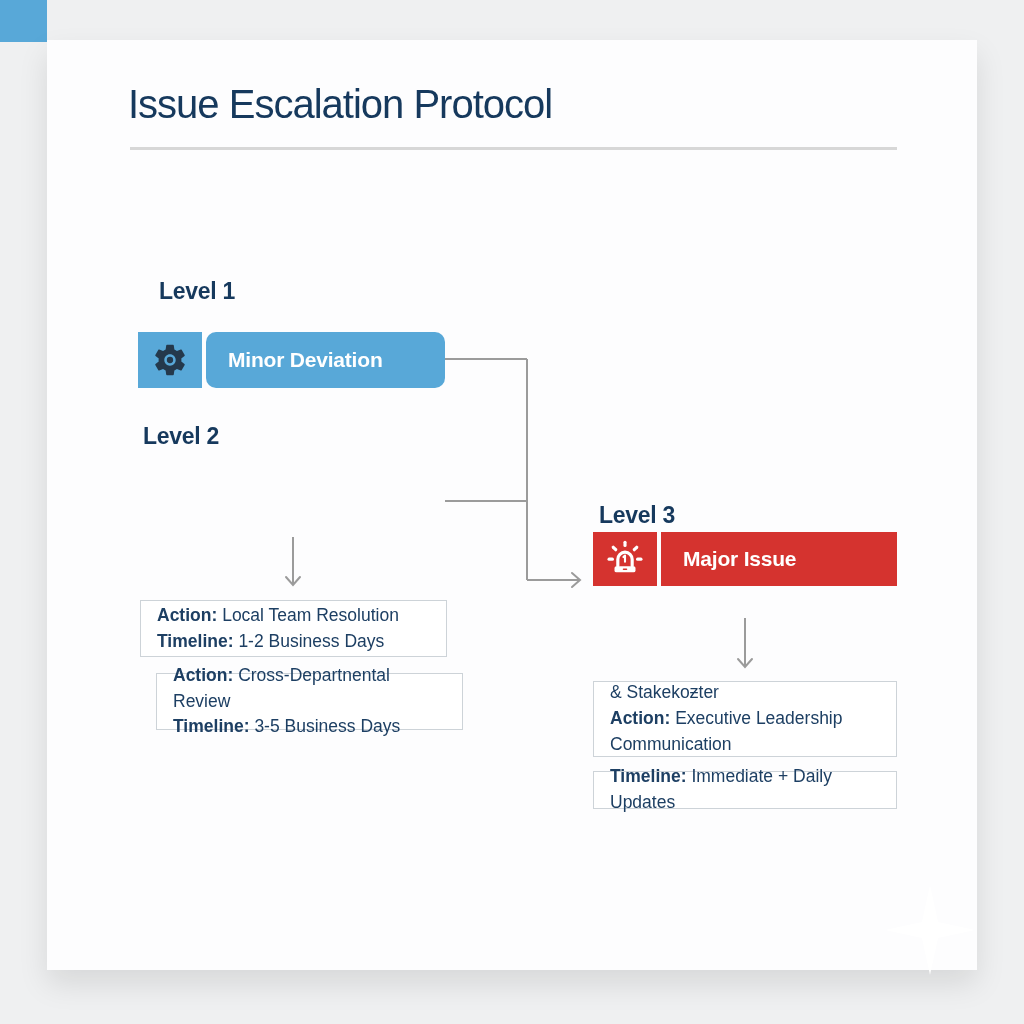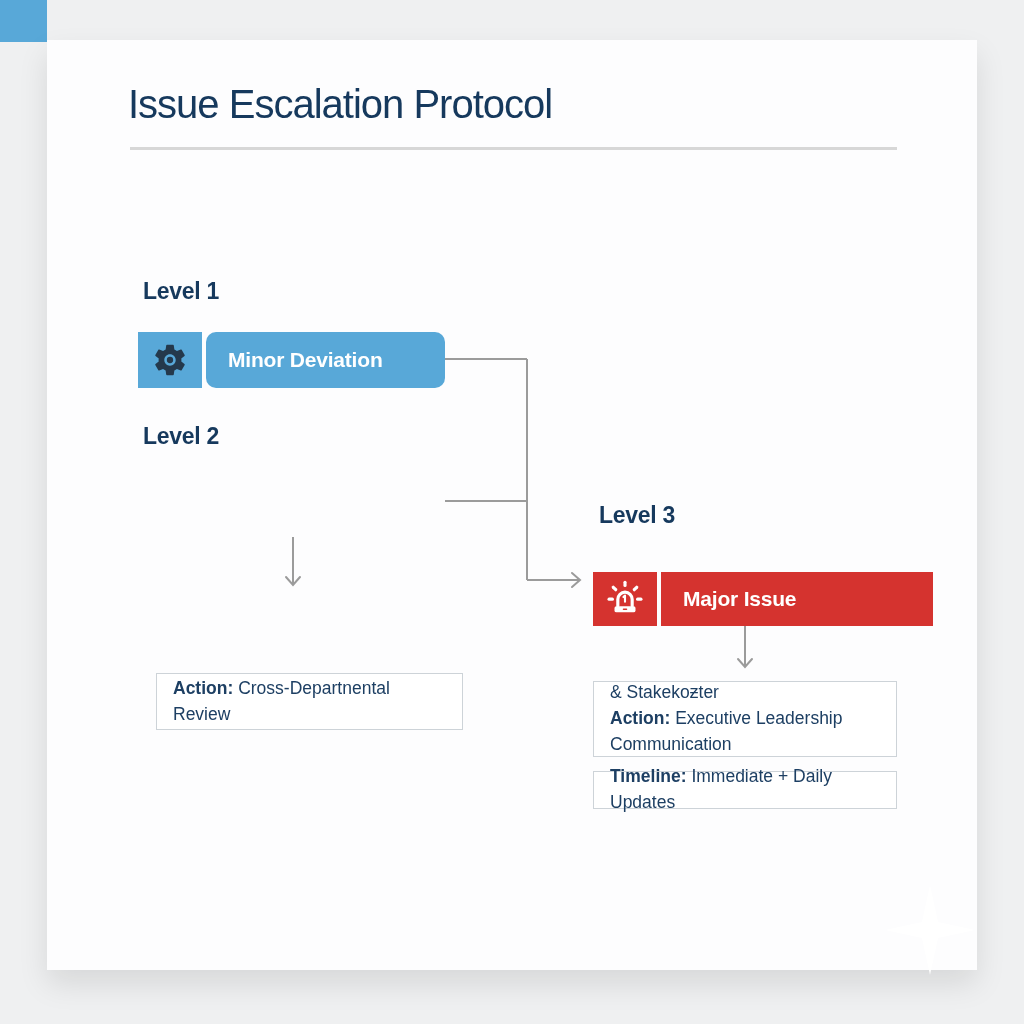--- a/index.html
+++ b/index.html
@@ -62,58 +62,63 @@
         <path d="M480,319 V540"></path>
         <path d="M480,540 H532"></path>
         <polyline points="525,533 533,540 525,547" stroke-linecap="round"></polyline>
         <path d="M246,497 V544"></path>
         <polyline points="239,537 246,545 253,537" stroke-linecap="round"></polyline>
         <path d="M698,578 V626"></path>
         <polyline points="691,619 698,627 705,619" stroke-linecap="round"></polyline>
       </g>
     </svg>
 
-    <div class="level-label" style="left:96px;top:238px">Level 1</div>
+    <div class="level-label" style="left:112px;top:238px">Level 1</div>
     <div class="level-bar" style="left:91px;top:292px;width:307px;height:56px">
       <div class="bar-icon" style="background-color: rgb(88, 168, 216);">
         <svg width="38" height="38" viewBox="0 0 24 24">
           <path fill="#24394c" fill-rule="evenodd" d="M19.14,12.94c0.04-0.3,0.06-0.61,0.06-0.94c0-0.32-0.02-0.64-0.07-0.94l2.03-1.58c0.18-0.14,0.23-0.41,0.12-0.61l-1.92-3.32c-0.12-0.22-0.37-0.29-0.59-0.22l-2.39,0.96c-0.5-0.38-1.03-0.7-1.62-0.94L14.4,2.81c-0.04-0.24-0.24-0.41-0.48-0.41h-3.84c-0.24,0-0.43,0.17-0.47,0.41L9.25,5.35C8.66,5.59,8.12,5.92,7.63,6.29L5.24,5.33c-0.22-0.08-0.47,0-0.59,0.22L2.74,8.87C2.62,9.08,2.66,9.34,2.86,9.48l2.03,1.58C4.84,11.36,4.8,11.69,4.8,12s0.02,0.64,0.07,0.94l-2.03,1.58c-0.18,0.14-0.23,0.41-0.12,0.61l1.92,3.32c0.12,0.22,0.37,0.29,0.59,0.22l2.39-0.96c0.5,0.38,1.03,0.7,1.62,0.94l0.36,2.54c0.05,0.24,0.24,0.41,0.48,0.41h3.84c0.24,0,0.44-0.17,0.47-0.41l0.36-2.54c0.59-0.24,1.13-0.56,1.62-0.94l2.39,0.96c0.22,0.08,0.47,0,0.59-0.22l1.92-3.32c0.12-0.22,0.07-0.47-0.12-0.61L19.14,12.94z M12,15.6c-1.98,0-3.6-1.62-3.6-3.6s1.62-3.6,3.6-3.6s3.6,1.62,3.6,3.6S13.98,15.6,12,15.6z"></path>
           <circle cx="12" cy="12" r="2" fill="#24394c"></circle>
         </svg>
       </div>
       <div class="bar-text" style="background-color: rgb(88, 168, 216); border-radius: 10px;">
           <span>Minor Deviation</span>
         </div>
     </div>
 
     <div class="level-label" style="left:96px;top:383px">Level 2</div>
 
     <div class="level-label" style="left:552px;top:462px">Level 3</div>
-    <div class="level-bar" style="left:546px;top:532px;width:340px;height:54px">
+    <div class="level-bar" style="left:546px;top:492px;width:304px;height:54px">
       <div class="bar-icon" style="background-color: rgb(213, 51, 47);">
         <svg width="42" height="42" viewBox="0 0 24 24">
           <path d="M7.9,16 V12.2 a4.1,4.1 0 0 1 8.2,0 V16" fill="none" stroke="#ffffff" stroke-width="1.8" stroke-linecap="round"></path>
           <rect x="6" y="16.1" width="12" height="3.5" rx="1.1" fill="#ffffff"></rect>
           <rect x="10.7" y="17.4" width="2.6" height="0.95" rx="0.45" fill="#d5332f"></rect>
           <path d="M11.1,10.9 L12,10 V13.6" fill="none" stroke="#ffffff" stroke-width="1.2" stroke-linecap="round" stroke-linejoin="round"></path>
           <line x1="12" y1="2.4" x2="12" y2="4.3" stroke="#ffffff" stroke-width="1.8" stroke-linecap="round"></line>
           <line x1="5.3" y1="5.3" x2="6.7" y2="6.7" stroke="#ffffff" stroke-width="1.8" stroke-linecap="round"></line>
           <line x1="18.7" y1="5.3" x2="17.3" y2="6.7" stroke="#ffffff" stroke-width="1.8" stroke-linecap="round"></line>
           <line x1="2.9" y1="12.1" x2="4.8" y2="12.1" stroke="#ffffff" stroke-width="1.8" stroke-linecap="round"></line>
           <line x1="19.2" y1="12.1" x2="21.1" y2="12.1" stroke="#ffffff" stroke-width="1.8" stroke-linecap="round"></line>
         </svg>
       </div>
       <div class="bar-text" style="background-color: rgb(213, 51, 47);">
           <span>Major Issue</span>
         </div>
     </div>
 
+    <div class="detail-box" style="left:93px;top:560px;width:307px;height:57px">
+      <div><b>Action:</b> <span>Local Team Resolution</span></div>
+      <div><b>Timeline:</b> <span>1-2 Business Days</span></div>
+    </div>
 
     <div class="detail-box" style="left:109px;top:633px;width:307px;height:57px">
       <div><b>Action:</b> <span>Cross-Departnental Review</span></div>
+      <div><b>Timeline:</b> <span>3-5 Business Days</span></div>
     </div>
 
     <div class="detail-box" style="left:546px;top:641px;width:304px;height:76px">
       <div><span>&amp; Stakekoƶter</span></div>
       <div><b>Action:</b> <span>Executive Leadership</span></div>
       <div><span>Communication</span></div>
     </div>
 
     <div class="detail-box" style="left:546px;top:731px;width:304px;height:38px">
       <div><b>Timeline:</b> <span>Immediate + Daily Updates</span></div>

